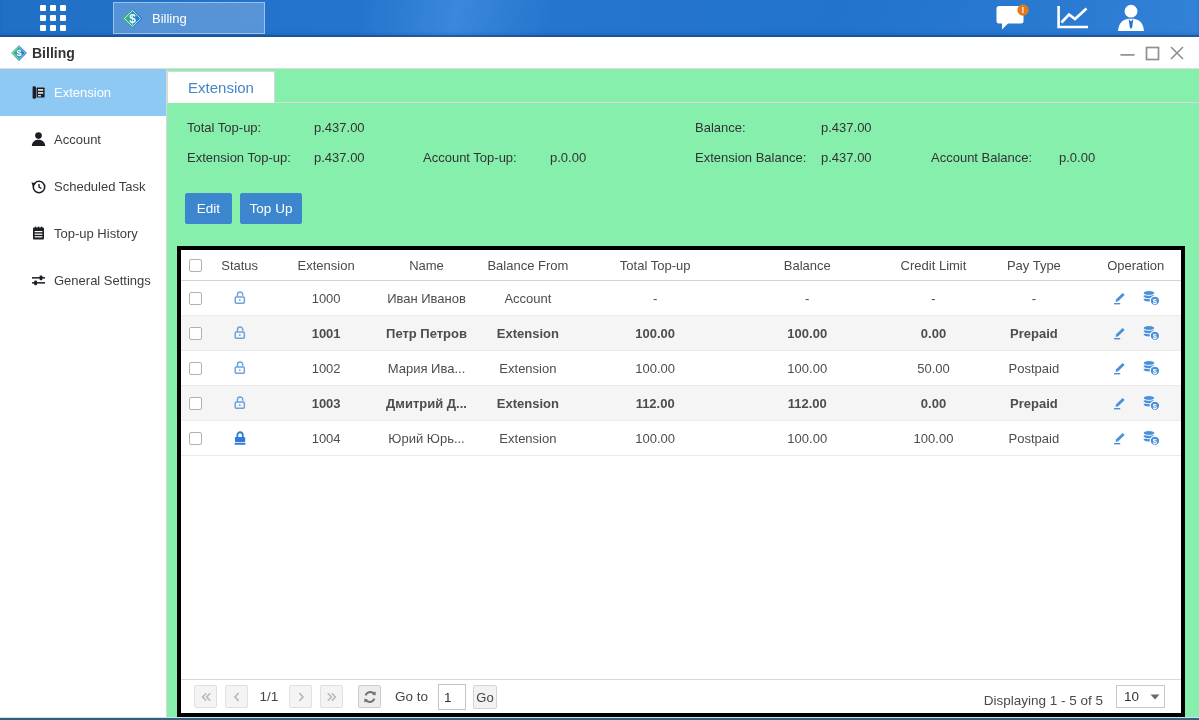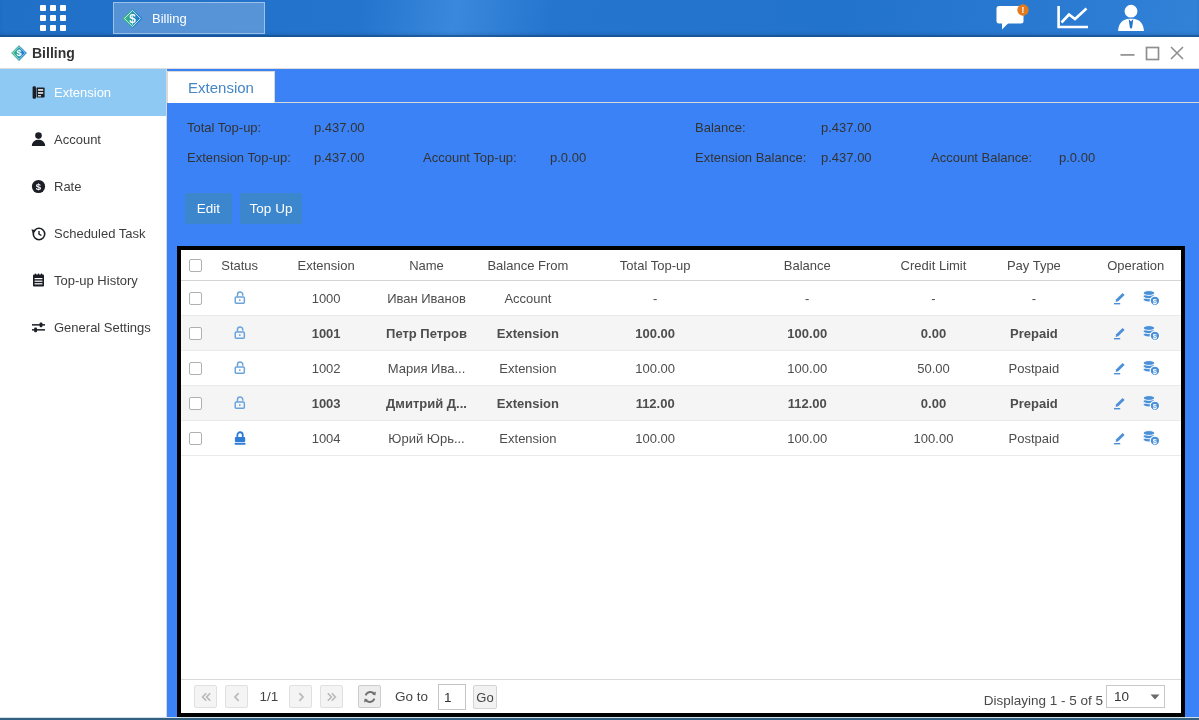--- a/index.html
+++ b/index.html
@@ -1,18 +1,18 @@
 <!DOCTYPE html>
 <html><head>
 <meta charset="utf-8">
 <style>
   * { margin:0; padding:0; box-sizing:border-box; }
   html,body { width:1199px; height:720px; }
   body { font-family:"Liberation Sans","DejaVu Sans",sans-serif; font-size:13px; color:#333; }
-  .screen { position:relative; width:1199px; height:720px; background:#3b82f6; overflow:hidden; }
+  .screen { position:relative; width:1199px; height:720px; background:#86efac; overflow:hidden; }
 
   
   .topbar { position:absolute; left:0; top:0; width:1199px; height:37px;
     background:linear-gradient(100deg,#2070c8 0%,#2474cd 30%,#3a88dd 38%,#2575ce 46%,#2273cb 70%,#2a7ad2 88%,#3282d8 100%);
     box-shadow:inset 0 -2px 0 rgba(20,74,135,.55), inset 0 -4px 4px -2px rgba(12,52,100,.35); }
   .app-grid { position:absolute; left:40px; top:5px; width:26px; height:26px;
     display:grid; grid-template-columns:repeat(3,6px); grid-template-rows:repeat(3,6px); gap:4px; cursor:pointer; }
   .app-grid i { background:#fff; border-radius:1px; }
   .task-item { position:absolute; left:113px; top:2px; width:152px; height:32px;
     background:rgba(255,255,255,.24); border:1px solid rgba(255,255,255,.42);
@@ -72,21 +72,21 @@
     background:#f4f4f4; display:flex; align-items:center; justify-content:center; color:#b9b9b9; cursor:default; }
   .pbtn.active { color:#6f6f6f; border-color:#cccccc; background:#ededed; cursor:pointer; }
   .pg-first{left:13px;} .pg-prev{left:44px;} .pg-next{left:108px;} .pg-last{left:139px;} .pg-refresh{left:177px;}
   .pg-ind { position:absolute; left:74px; top:0; width:28px; height:33px; line-height:33px; text-align:center; color:#444; }
   .pg-goto { position:absolute; left:214px; top:0; height:33px; line-height:33px; }
   .pg-input { position:absolute; left:257px; top:4px; width:28px; height:26px; border:1px solid #c4c4c4; background:#fff;
     font-size:13.5px; color:#333; padding-left:5px; font-family:"Liberation Sans","DejaVu Sans",sans-serif; }
   .pg-go { position:absolute; left:292px; top:5px; width:24px; height:24px; border:1px solid #d4d4d4; border-radius:2px;
     background:#f2f2f2; color:#444; font-size:13px; display:flex; align-items:center; justify-content:center; cursor:pointer; }
   .pg-disp { position:absolute; right:78px; top:4px; height:33px; line-height:33px; color:#4a4a4a; }
-  .pg-size { position:absolute; right:16px; top:5px; width:59px; height:23px; border:1px solid #c9c9c9; background:#fff;
+  .pg-size { position:absolute; right:16px; top:5px; width:49px; height:23px; border:1px solid #c9c9c9; background:#fff;
     display:flex; align-items:center; cursor:pointer; }
   .pg-size .val { padding-left:7px; color:#333; flex:1; }
   .pg-size .trig { width:18px; height:100%; display:flex; align-items:center; justify-content:center; }
 
   
   .win-bottom { position:absolute; left:0; bottom:0; width:1199px; height:3px;
     background:linear-gradient(to bottom,#cfe0ea 0,#cfe0ea 1px,#35617e 1px,#33607e 3px); }
 
   svg { display:block; }
 </style>
@@ -295,28 +295,20 @@
       <span class="ic">
           <svg width="17" height="17">
             <use href="#i-person"></use>
           </svg>
         </span>
       <span>Account</span>
     </div>
     <div class="side-item">
       <span class="ic">
           <svg width="17" height="17">
-            <use href="#i-dollar-circle"></use>
-          </svg>
-        </span>
-      <span>Rate</span>
-    </div>
-    <div class="side-item">
-      <span class="ic">
-          <svg width="17" height="17">
             <use href="#i-history"></use>
           </svg>
         </span>
       <span>Scheduled Task</span>
     </div>
     <div class="side-item">
       <span class="ic">
           <svg width="17" height="17">
             <use href="#i-notepad"></use>
           </svg>

